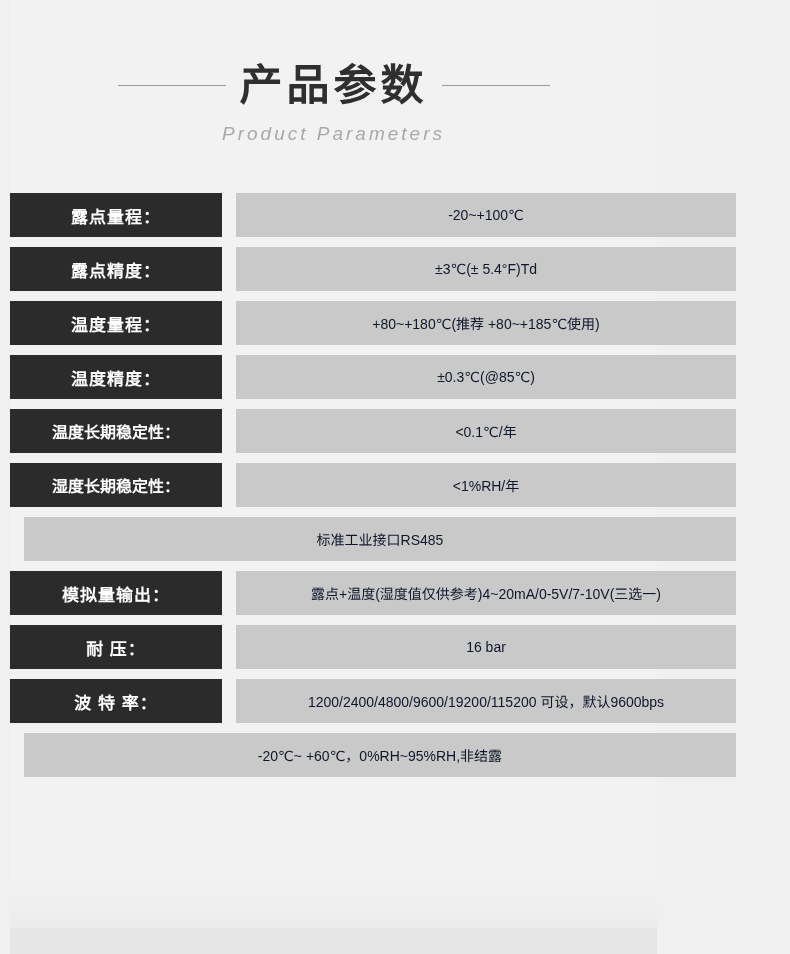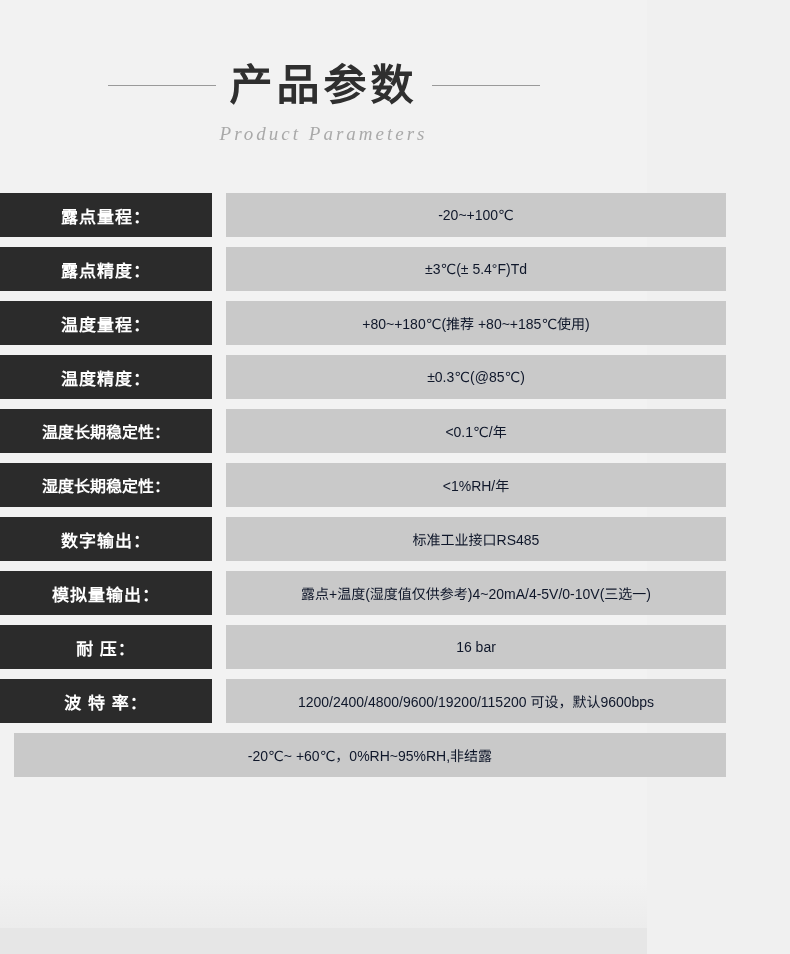--- a/index.html
+++ b/index.html
@@ -12,20 +12,21 @@
     background: #f0f0f0;
     font-family: "Liberation Sans", "DejaVu Sans", sans-serif;
     overflow: hidden;
   }
   .page {
     position: relative;
     width: 647px;
     height: 954px;
     background: linear-gradient(to bottom, #f2f2f2 0%, #f2f2f2 92%, #e9e9e9 100%);
     box-sizing: border-box;
+    margin-left: 10px;
   }
 
   
   .header {
     padding-top: 62px;
     text-align: center;
   }
   .title-row {
     display: flex;
     align-items: center;
@@ -44,21 +45,21 @@
     letter-spacing: 4px;
     line-height: 1.1;
     font-family: "DejaVu Sans", "Liberation Sans", sans-serif;
     white-space: nowrap;
   }
   .sub-title {
     margin-top: 14px;
     font-size: 19px;
     color: #a9a9a9;
     letter-spacing: 3px;
-    font-family: Liberation Serif, serif;
+    font-family: Liberation Sans, sans-serif;
     font-style: italic;
   }
 
   
   .spec-list {
     margin: 48px auto 0 auto;
     width: 726px;
   }
   .spec-row {
     display: flex;
@@ -156,29 +157,28 @@
       <div class="spec-value">&lt;0.1℃/年</div>
     </div>
 
     <div class="spec-row">
       <div class="spec-label wide-label">湿度长期稳定性：</div>
       <div class="spec-gap"></div>
       <div class="spec-value">&lt;1%RH/年</div>
     </div>
 
     <div class="spec-row">
-      <div class="spec-label">数字输出：</div>
       <div class="spec-gap"></div>
       <div class="spec-value">标准工业接口RS485</div>
     </div>
 
     <div class="spec-row">
       <div class="spec-label">模拟量输出：</div>
       <div class="spec-gap"></div>
-      <div class="spec-value">露点+温度(湿度值仅供参考)4~20mA/4-5V/0-10V(三选一)</div>
+      <div class="spec-value">露点+温度(湿度值仅供参考)4~20mA/0-5V/7-10V(三选一)</div>
     </div>
 
     <div class="spec-row">
       <div class="spec-label">耐 压：</div>
       <div class="spec-gap"></div>
       <div class="spec-value">16 bar</div>
     </div>
 
     <div class="spec-row">
       <div class="spec-label">波 特 率：</div>

